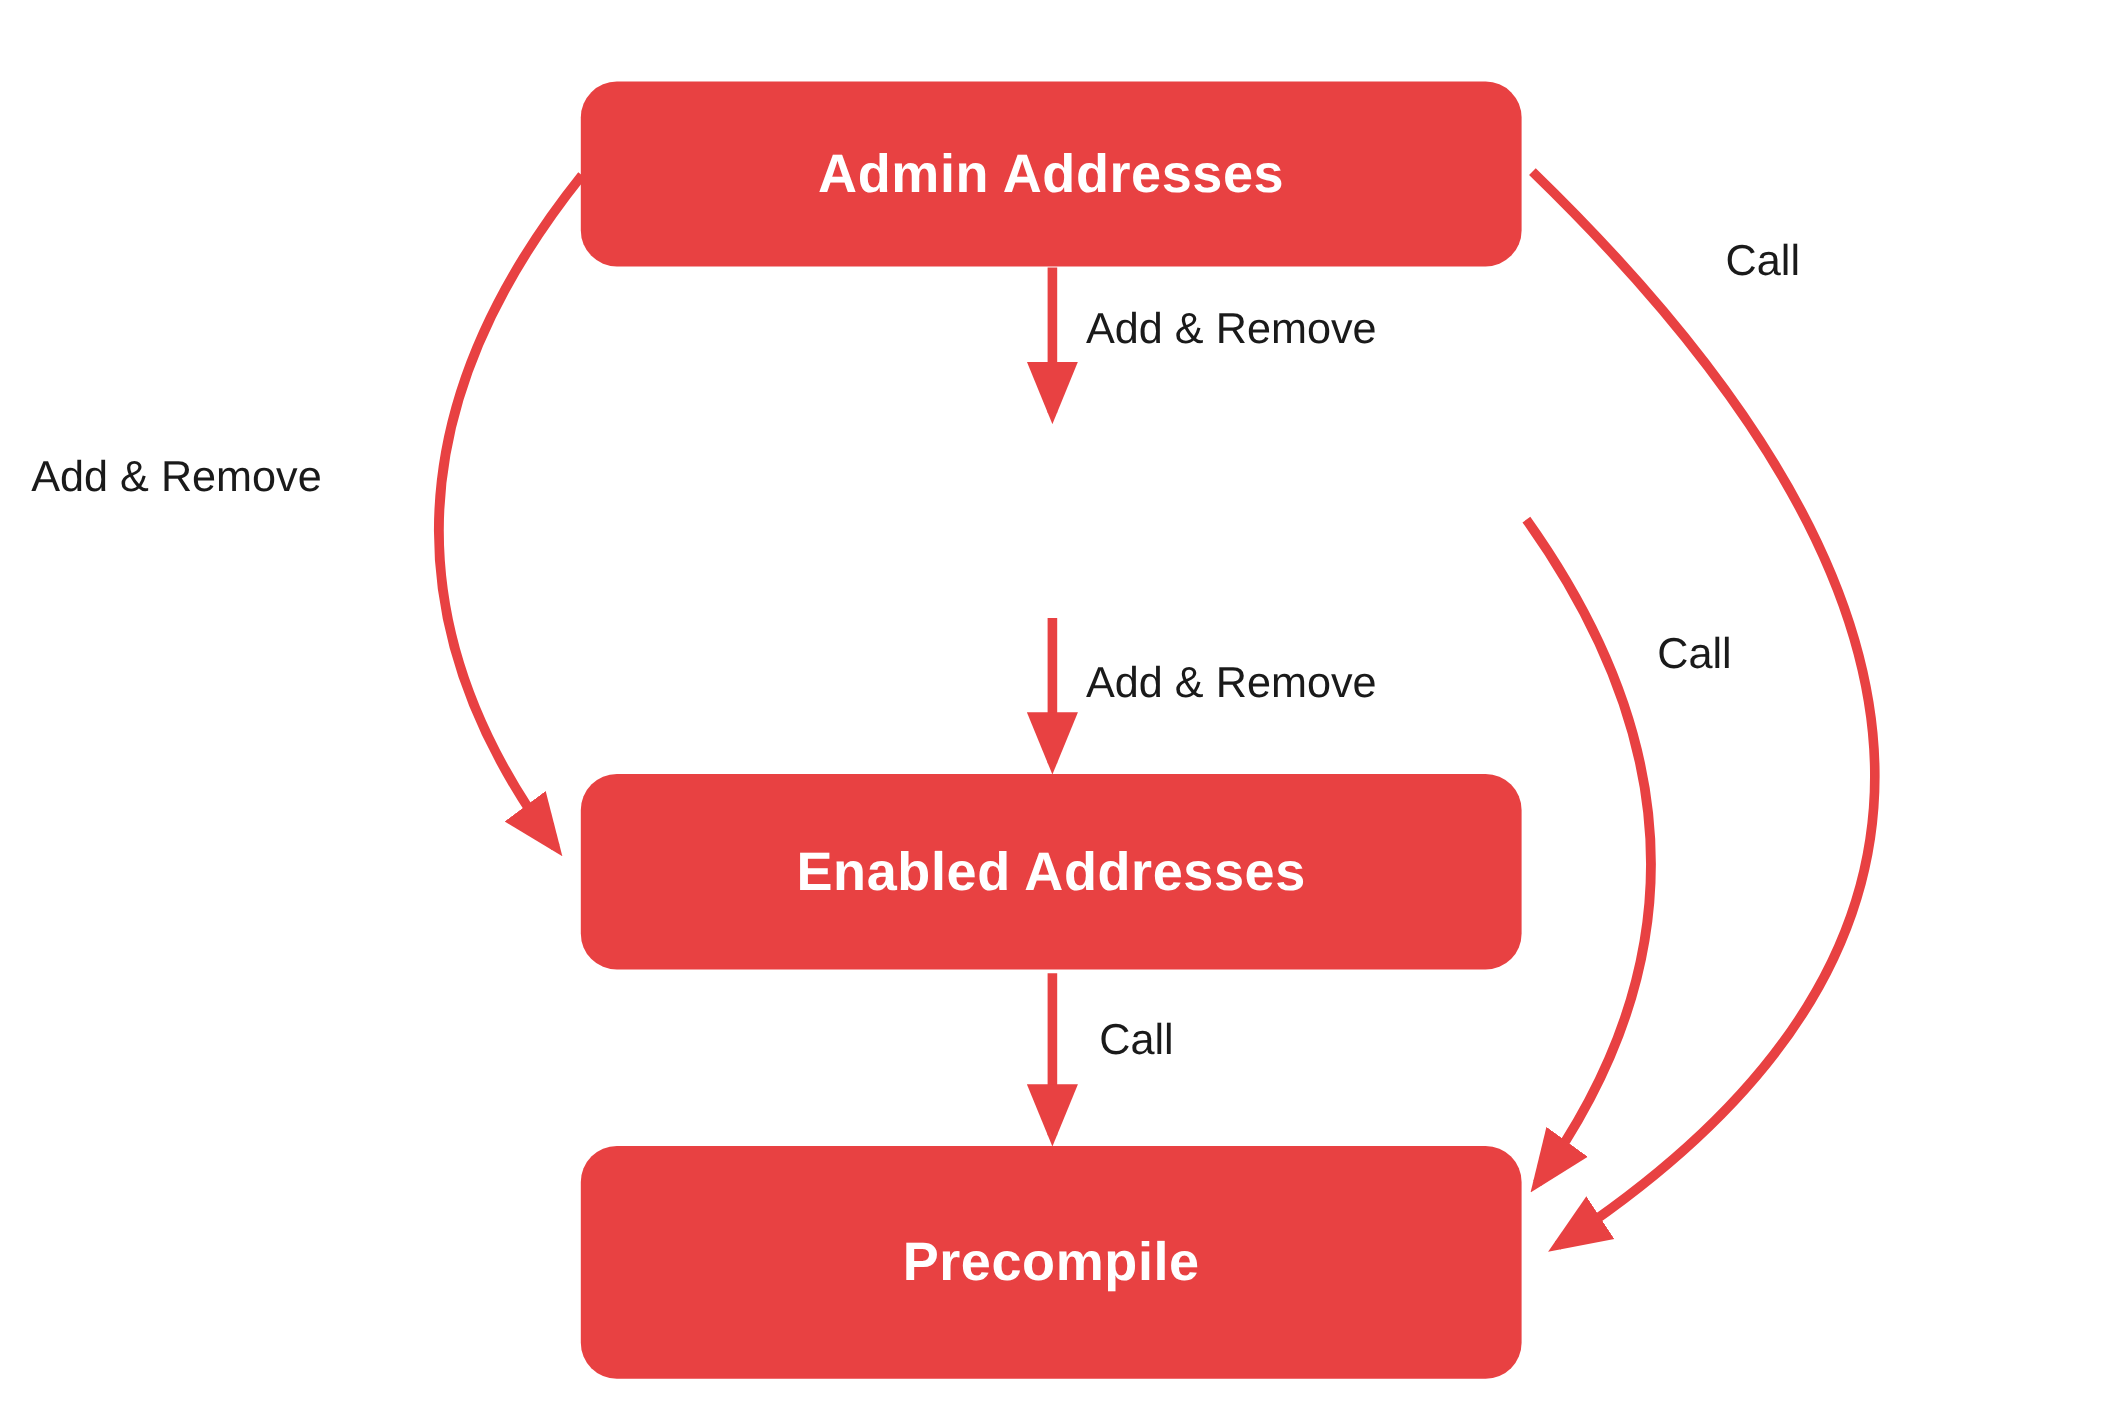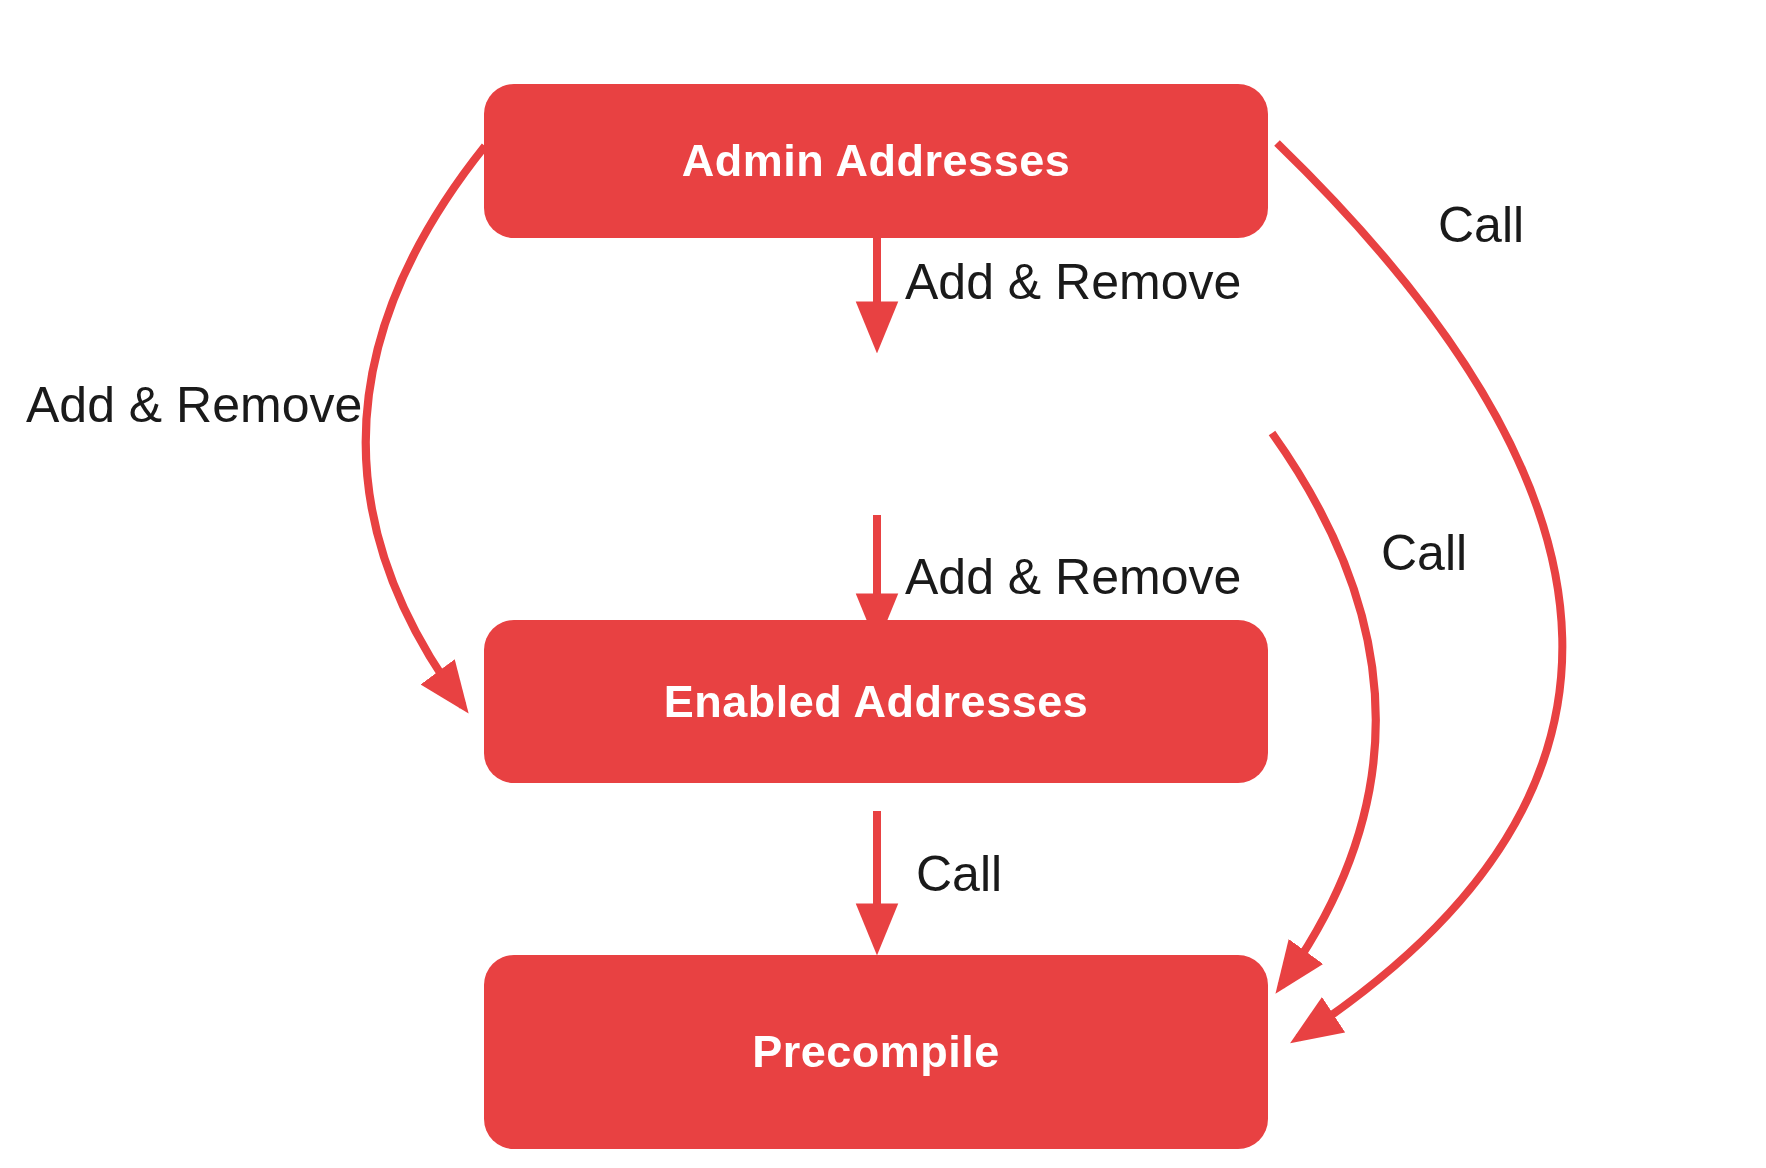--- a/index.html
+++ b/index.html
@@ -42,27 +42,27 @@
   .node-label {
     color: var(--node-text, #ffffff);
     font-size: 45px;
     font-weight: bold;
     letter-spacing: 0.5px;
     white-space: nowrap;
   }
   .edge-label {
     position: absolute;
     color: var(--ink, #1a1a1a);
-    font-size: 50px;
+    font-size: 36px;
     line-height: 1.16;
     white-space: nowrap;
   }
-  .n-admin      { top: 84px;  height: 154px; text-align: right; }
+  .n-admin      { top: 68px;  height: 154px; text-align: right; }
   .n-manager    { top: 354px; height: 158px; }
-  .n-enabled    { top: 620px; height: 163px; }
+  .n-enabled    { top: 645px; height: 163px; }
   .n-precompile { top: 955px; height: 194px; }
   .l-admin-manager      { left: 905px;  top: 253px; }
   .l-admin-enabled      { left: 26px;   top: 376px; }
   .l-manager-enabled    { left: 905px;  top: 548px; }
   .l-enabled-precompile { left: 916px;  top: 845px; }
   .l-manager-precompile { left: 1381px; top: 524px; }
   .l-admin-precompile   { left: 1438px; top: 196px; }
 </style>
 </head>
 <body>

